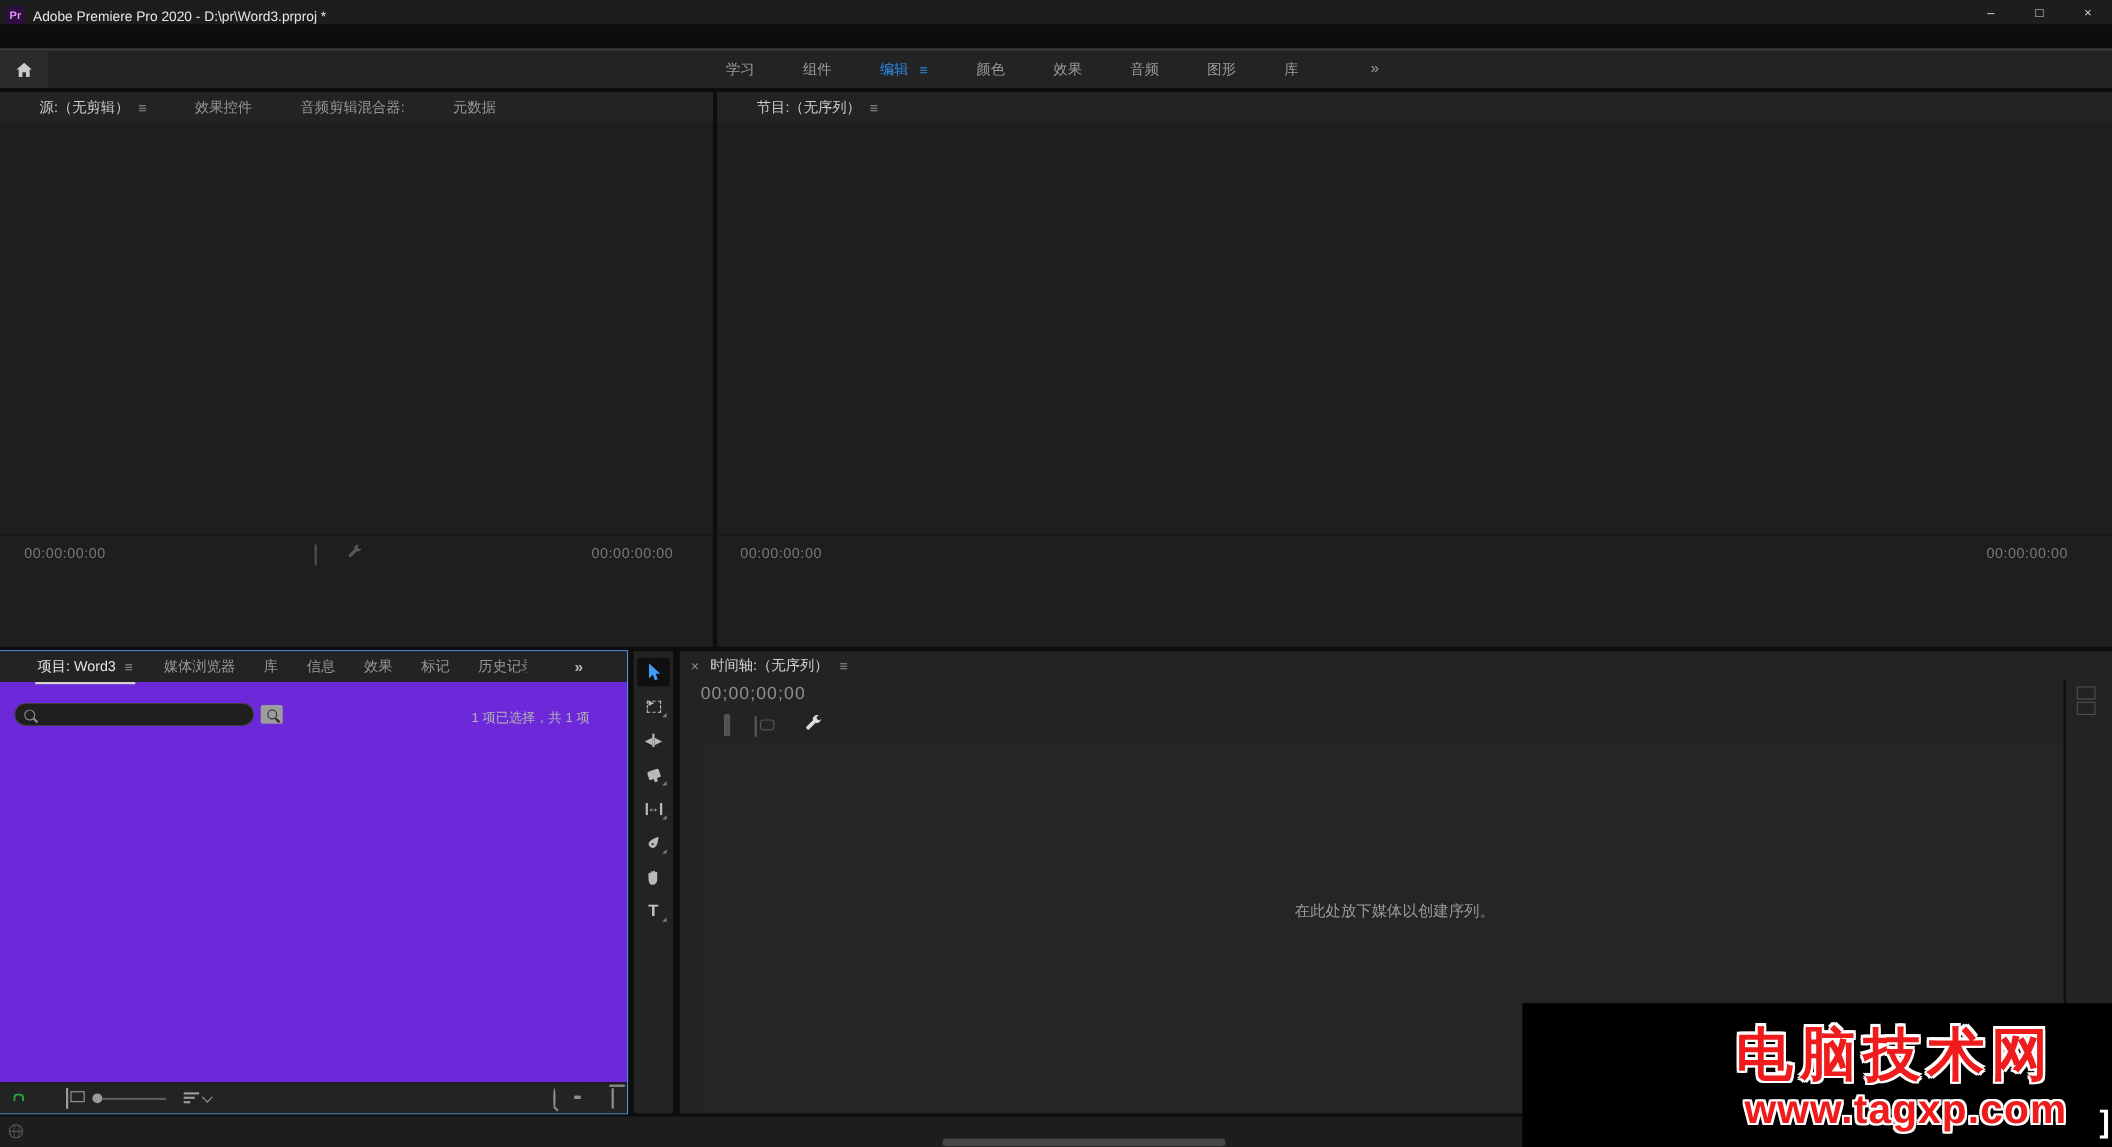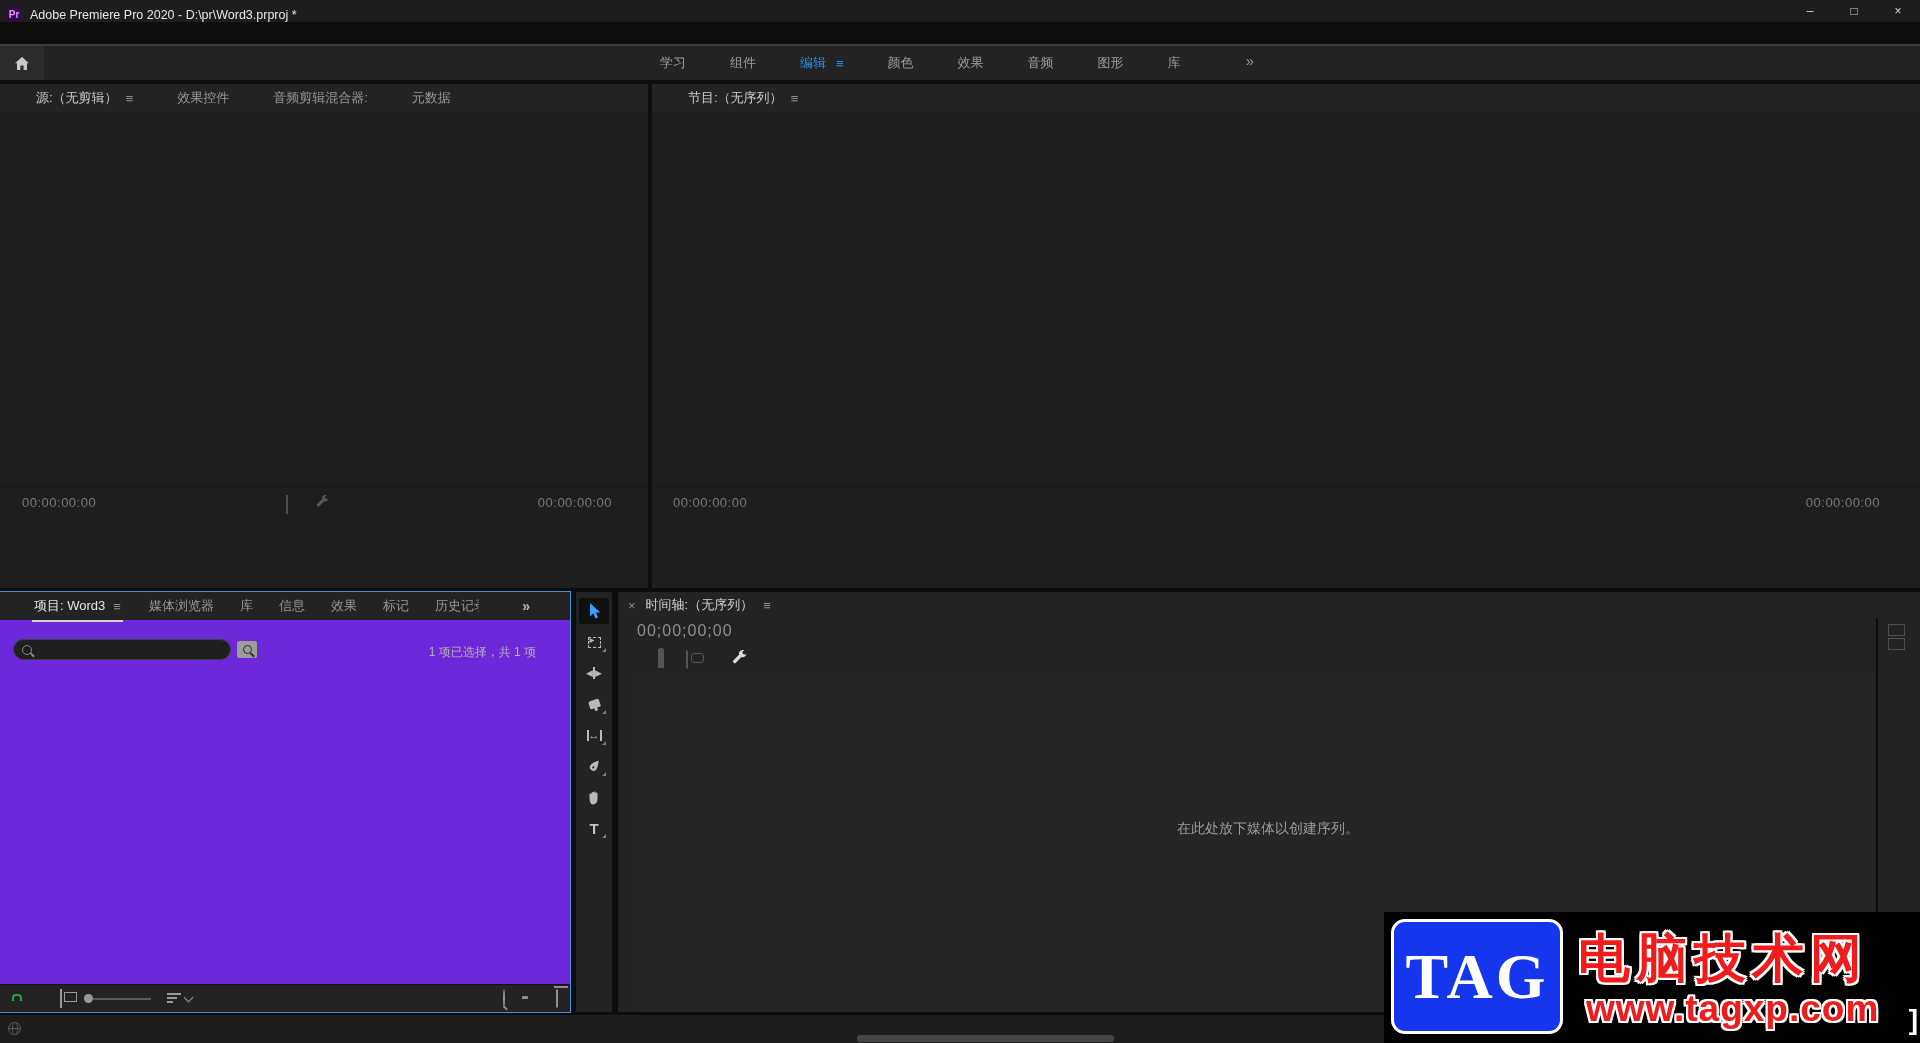--- a/index.html
+++ b/index.html
@@ -440,21 +440,18 @@
       <span class="tl-sq" style="top:20px;" data-interactable="true"></span>
     </div>
   </div>
 
   <div class="abs statusbar" data-interactable="false">
     <span class="ic-globe" data-interactable="false"></span>
     <span class="hscroll" data-interactable="true"></span>
   </div>
 
   <div class="abs wm" data-interactable="false">
-    <div class="wm-box" data-interactable="false">
-      <span class="wm-logo" data-interactable="false">TAG</span>
-    </div>
     <span class="wm-title" data-interactable="false">电脑技术网</span>
     <span class="wm-url" data-interactable="false">www.tagxp.com</span>
     <span class="wm-bracket" data-interactable="false">]</span>
   </div>
 
 </div>
 
 </body></html>

